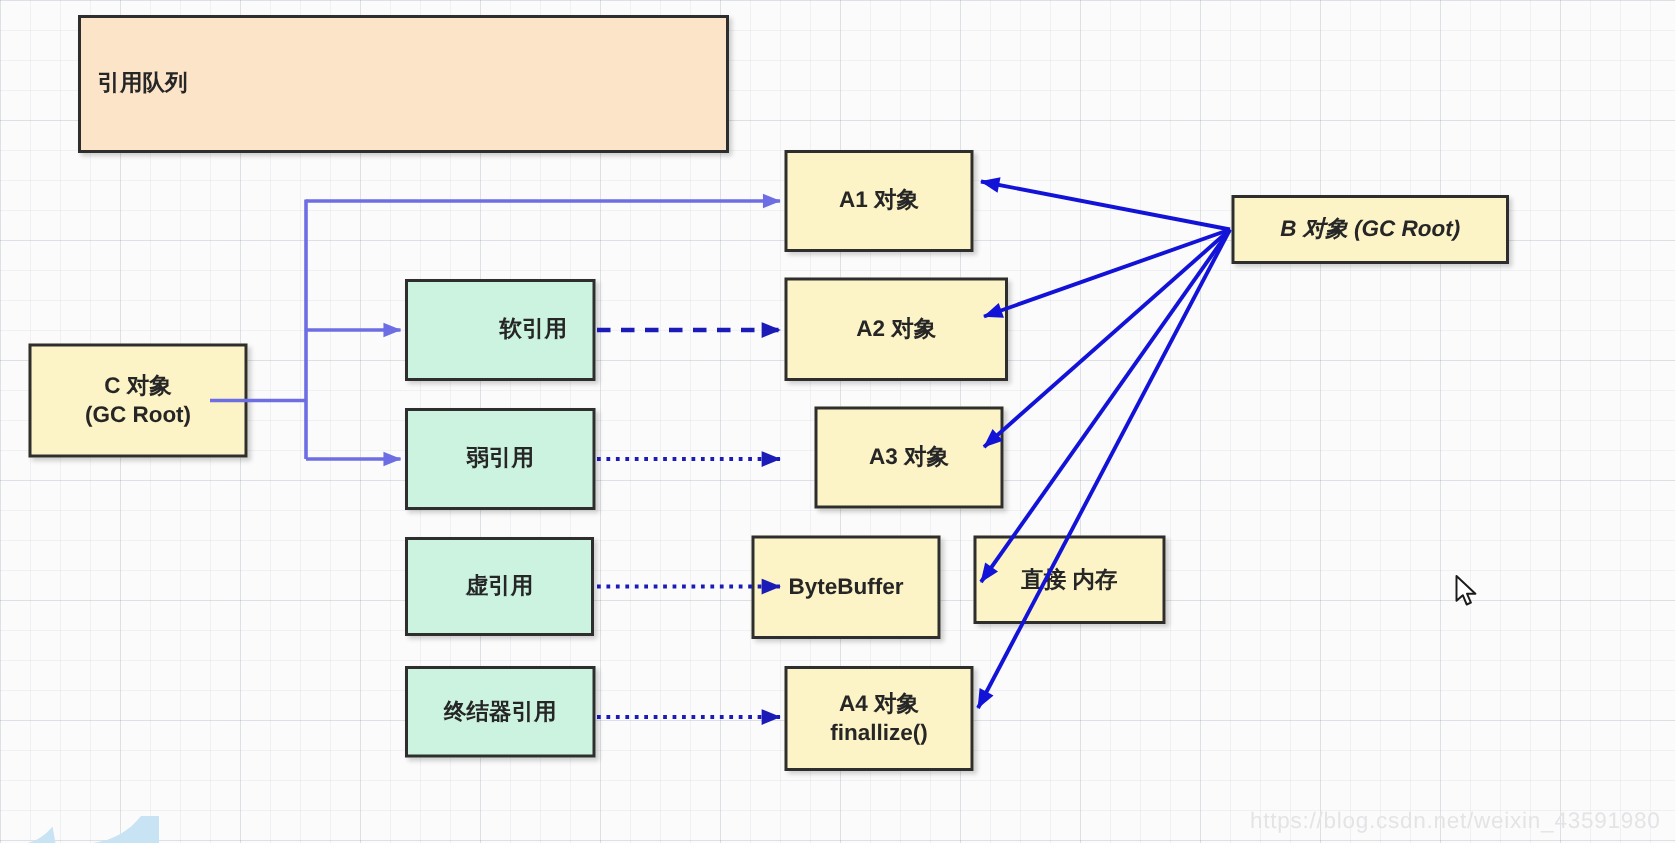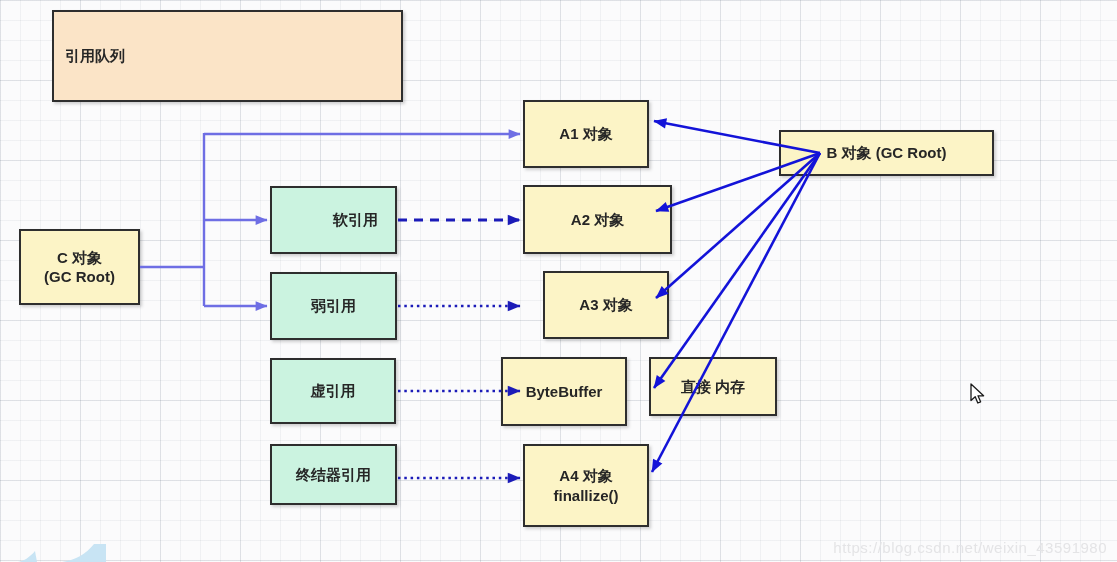--- a/index.html
+++ b/index.html
@@ -41,24 +41,24 @@
 <body>
 
 <div class="canvas">
 
   <svg class="swoosh" width="120" height="20" viewBox="0 0 120 20">
     <path id="swoosh1" d="M18,20 C24,19 30,15 35,9 L37,20 Z" fill="#c8e4f4"></path>
     <path id="swoosh2" d="M62,20 C76,18 86,12 94,2 L106,2 L106,20 Z" fill="#c8e4f4"></path>
   </svg>
 
   <div class="nodes-layer" id="nodes-layer">
-      <div class="node align-left" style="left: 52px; top: 10px; width: 351px; height: 92px; background: rgb(251, 228, 199); border-color: rgb(46, 46, 46);">
+      <div class="node align-left" style="left: 52px; top: 10px; width: 434px; height: 92px; background: rgb(251, 228, 199); border-color: rgb(46, 46, 46);">
         <div>引用队列</div>
       </div>
-      <div class="node" style="left: 19px; top: 229px; width: 121px; height: 76px; background: rgb(252, 244, 198); border-color: rgb(46, 46, 46);">
+      <div class="node" style="left: 19px; top: 229px; width: 146px; height: 76px; background: rgb(252, 244, 198); border-color: rgb(46, 46, 46);">
         <div>C 对象</div>
         <div>(GC Root)</div>
       </div>
       <div class="node" style="left: 270px; top: 186px; width: 127px; height: 68px; background: rgb(203, 243, 224); border-color: rgb(46, 46, 46); padding-left: 44px;">
         <div>软引用</div>
       </div>
       <div class="node" style="left: 270px; top: 272px; width: 127px; height: 68px; background: rgb(203, 243, 224); border-color: rgb(46, 46, 46);">
         <div>弱引用</div>
       </div>
       <div class="node" style="left: 270px; top: 358px; width: 126px; height: 66px; background: rgb(203, 243, 224); border-color: rgb(46, 46, 46);">
@@ -75,25 +75,25 @@
       </div>
       <div class="node" style="left: 523px; top: 271px; width: 126px; height: 68px; background: rgb(252, 244, 198); border-color: rgb(46, 46, 46); margin-left: 20px;">
         <div>A3 对象</div>
       </div>
       <div class="node" style="left: 501px; top: 357px; width: 126px; height: 69px; background: rgb(252, 244, 198); border-color: rgb(46, 46, 46);">
         <div>ByteBuffer</div>
       </div>
       <div class="node" style="left: 649px; top: 357px; width: 128px; height: 59px; background: rgb(252, 244, 198); border-color: rgb(46, 46, 46);">
         <div>直接 内存</div>
       </div>
-      <div class="node" style="left: 523px; top: 444px; width: 126px; height: 83px; background: rgb(252, 244, 198); border-color: rgb(46, 46, 46);">
+      <div class="node" style="left: 523px; top: 444px; width: 126px; height: 70px; background: rgb(252, 244, 198); border-color: rgb(46, 46, 46);">
         <div>A4 对象</div>
         <div>finallize()</div>
       </div>
-      <div class="node" style="left: 779px; top: 130px; width: 215px; height: 46px; background: rgb(252, 244, 198); border-color: rgb(46, 46, 46);">
+      <div class="node" style="left: 821px; top: 130px; width: 185px; height: 46px; background: rgb(252, 244, 198); border-color: rgb(46, 46, 46); font-style: italic;">
         <div>B 对象  (GC Root)</div>
       </div>
     </div>
 
   <svg class="edges-layer" id="edge-svg" width="1117" height="562" viewBox="0 0 1117 562">
     <defs>
       <marker id="m-light" viewBox="0 0 12 10" refX="11" refY="5" markerWidth="13" markerHeight="11" markerUnits="userSpaceOnUse" orient="auto">
           <path d="M0.5,0.5 L11.5,5 L0.5,9.5 Z" fill="#6e6ee4"></path>
         </marker>
       <marker id="m-dark" viewBox="0 0 12 10" refX="11" refY="5" markerWidth="14" markerHeight="12" markerUnits="userSpaceOnUse" orient="auto">

